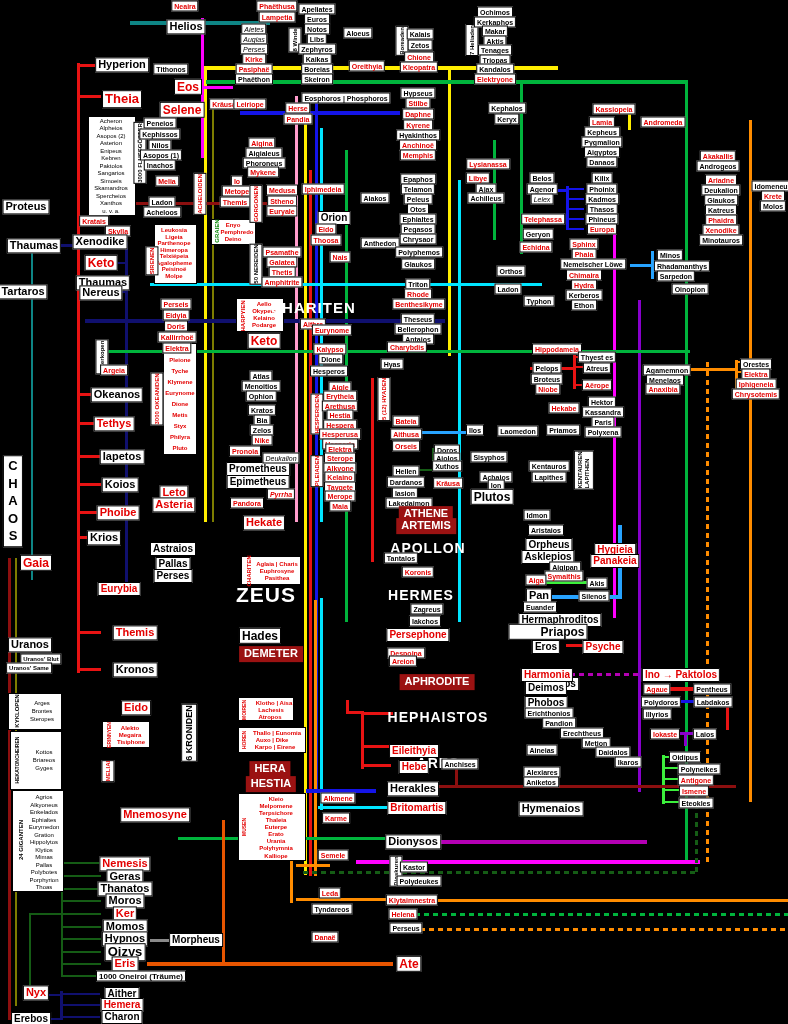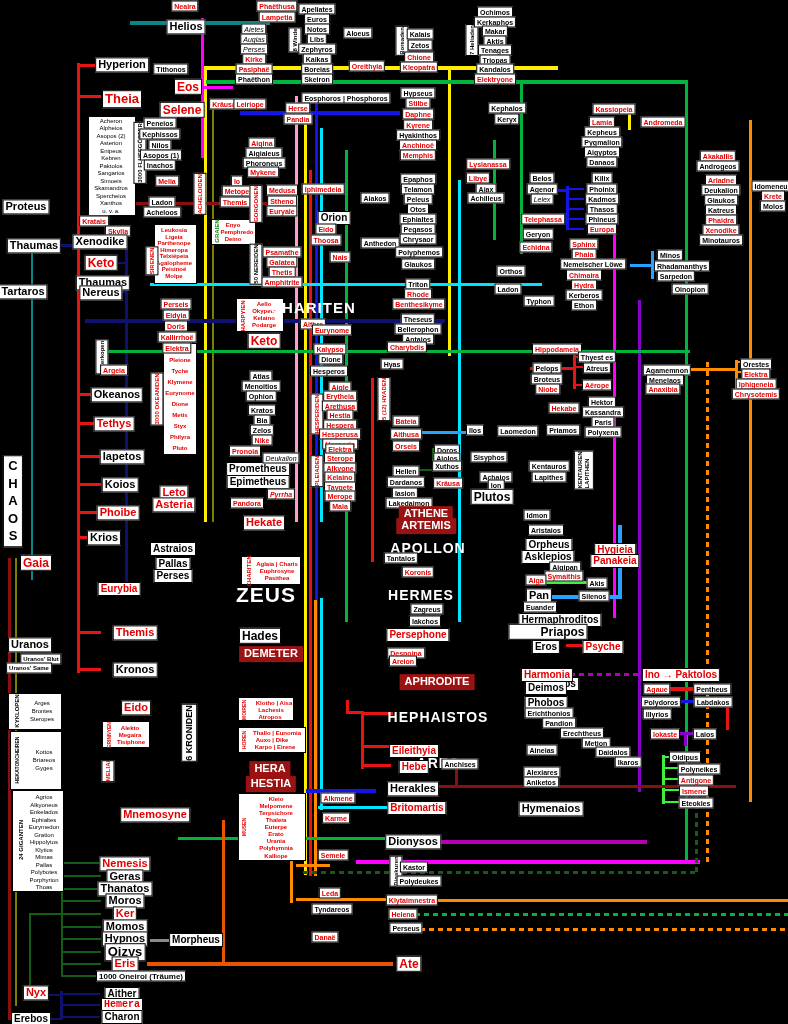--- a/index.html
+++ b/index.html
@@ -612,21 +612,21 @@
     <div class="nd b" style="left: 125px; top: 901px; font-size: 11px;">Moros</div>
     <div class="nd rb" style="left: 125px; top: 914px; font-size: 11px;">Ker</div>
     <div class="nd b" style="left: 125px; top: 927px; font-size: 11px;">Momos</div>
     <div class="nd b" style="left: 125px; top: 939px; font-size: 11px;">Hypnos</div>
     <div class="nd b" style="left: 125px; top: 952px; font-size: 13px;">Oizys</div>
     <div class="nd rb" style="left: 125px; top: 964px; font-size: 11px;">Eris</div>
     <div class="nd" style="left: 141px; top: 976px; font-size: 8px;">1000 Oneiroi (Träume)</div>
     <div class="nd b" style="left: 196px; top: 940px; font-size: 10px;">Morpheus</div>
     <div class="nd rb" style="left: 36px; top: 993px; font-size: 11px;">Nyx</div>
     <div class="nd b" style="left: 122px; top: 994px; font-size: 10px;">Aither</div>
-    <div class="nd rb" style="left: 122px; top: 1005px; font-size: 10px; font-family: Liberation Mono, monospace;">Hemera</div>
+    <div class="nd rb" style="left: 122px; top: 1005px; font-size: 10px;">Hemera</div>
     <div class="nd b" style="left: 122px; top: 1017px; font-size: 10px;">Charon</div>
     <div class="nd b" style="left: 31px; top: 1019px; font-size: 10px;">Erebos</div>
     <div class="nd god" style="left: 438px; top: 718px; font-size: 14px;">HEPHAISTOS</div>
     <div class="nd god" style="left: 438px; top: 764px; font-size: 14px;">ARES</div>
     <div class="nd rb" style="left: 414px; top: 751px; font-size: 10px;">Eileithyia</div>
     <div class="nd rb" style="left: 414px; top: 767px; font-size: 10px;">Hebe</div>
     <div class="nd" style="left: 460px; top: 764px;">Anchises</div>
     <div class="nd b" style="left: 413px; top: 789px; font-size: 11px;">Herakles</div>
     <div class="nd red" style="left: 338px; top: 798px;">Alkmene</div>
     <div class="nd rb" style="left: 417px; top: 808px; font-size: 10px;">Britomartis</div>

